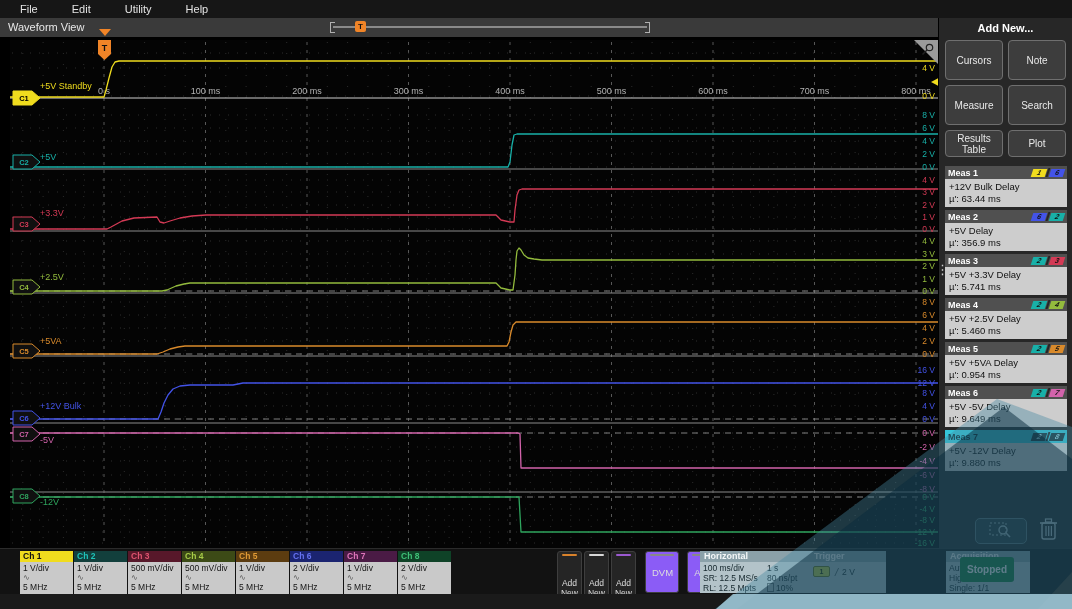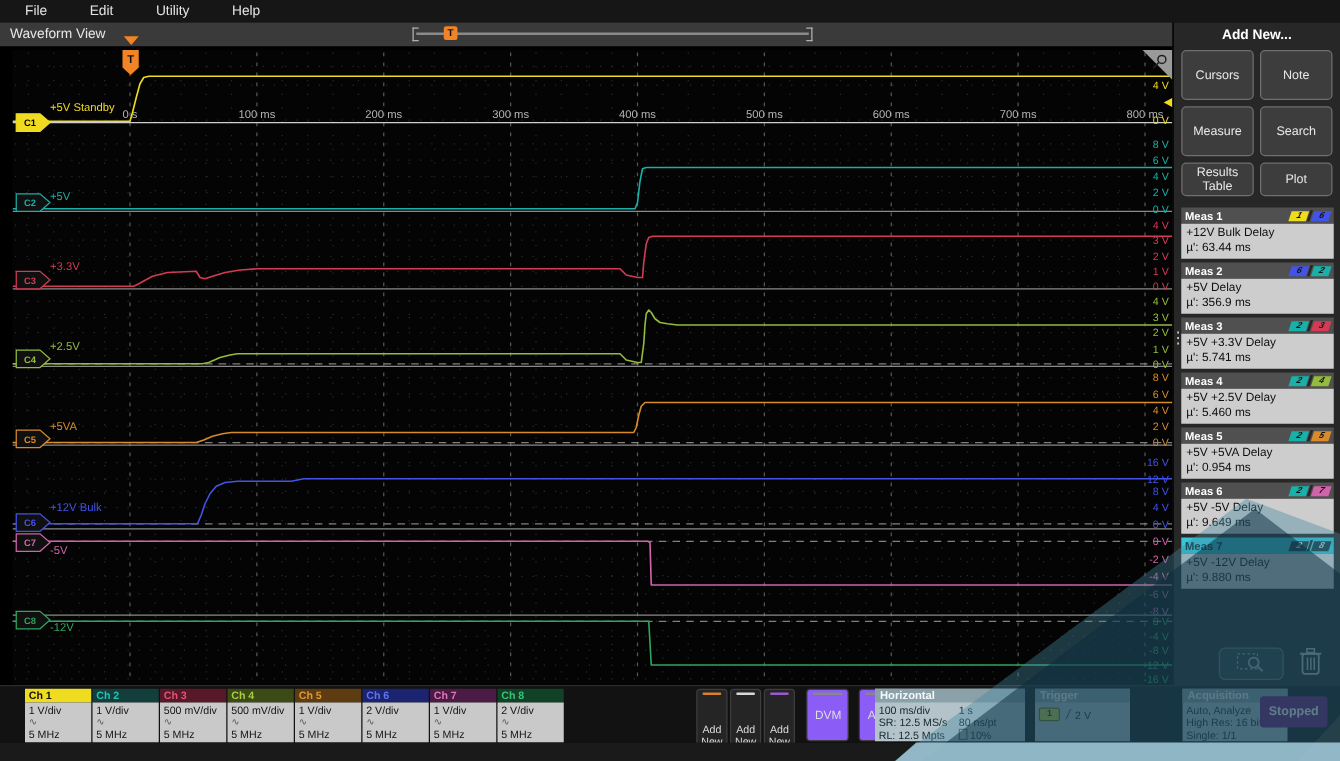--- a/index.html
+++ b/index.html
@@ -59,27 +59,27 @@
   .toolgrp{position:absolute;left:645px;top:2px;display:flex;gap:8px;}
   .toolbtn{width:34px;height:42px;background:#8b5cf6;border:1px solid #3e3e3e;border-radius:3px;color:#ddd;
            font-size:9.5px;position:relative;font-family:inherit;}
   .bpanel{position:absolute;top:2px;background:#b3c3c9;height:42px;}
   .bpanel-h{height:11px;background:#8ba1a9;color:#f4f8f9;font-size:9px;font-weight:bold;padding-left:4px;line-height:11px;}
   .bpanel-b{font-size:8.5px;color:#14262c;line-height:10px;padding:1px 3px;}
   .hpanel{left:700px;width:120px;}
   .hrow{display:flex;}
   .hrow .c1{width:64px;}
   .hicon{display:inline-block;width:5px;height:7px;border:1px solid #5a6a6e;margin-right:2px;vertical-align:-1px;}
-  .tpanel{left:828px;width:76px;}
+  .tpanel{left:810px;width:76px;}
   .trow{display:flex;align-items:center;margin-top:3px;}
   .tchip{display:inline-block;width:15px;height:9px;background:#c3cf45;border:1px solid #68761c;border-radius:2px;
          color:#1c2a00;font-size:7px;font-weight:bold;text-align:center;line-height:9px;}
   .tslope{color:#44565c;font-size:11px;margin:0 4px 0 5px;font-style:italic;}
   .apanel{left:946px;width:84px;}
-  .stopbtn{position:absolute;left:1008px;top:8px;width:54px;height:25px;background:#701a75;border:none;border-radius:3px;
+  .stopbtn{position:absolute;left:960px;top:8px;width:54px;height:25px;background:#15803d;border:none;border-radius:3px;
            color:#fff;font-weight:bold;font-size:10px;font-family:inherit;}
   .footer{position:absolute;left:0;top:594px;width:1072px;height:15px;background:#1a1a1a;}
   .overlaysvg{position:absolute;left:0;top:0;width:1072px;height:609px;pointer-events:none;z-index:9;}
 </style>
 </head>
 <body>
 
 <div class="screen">
 
   <div class="menubar">

